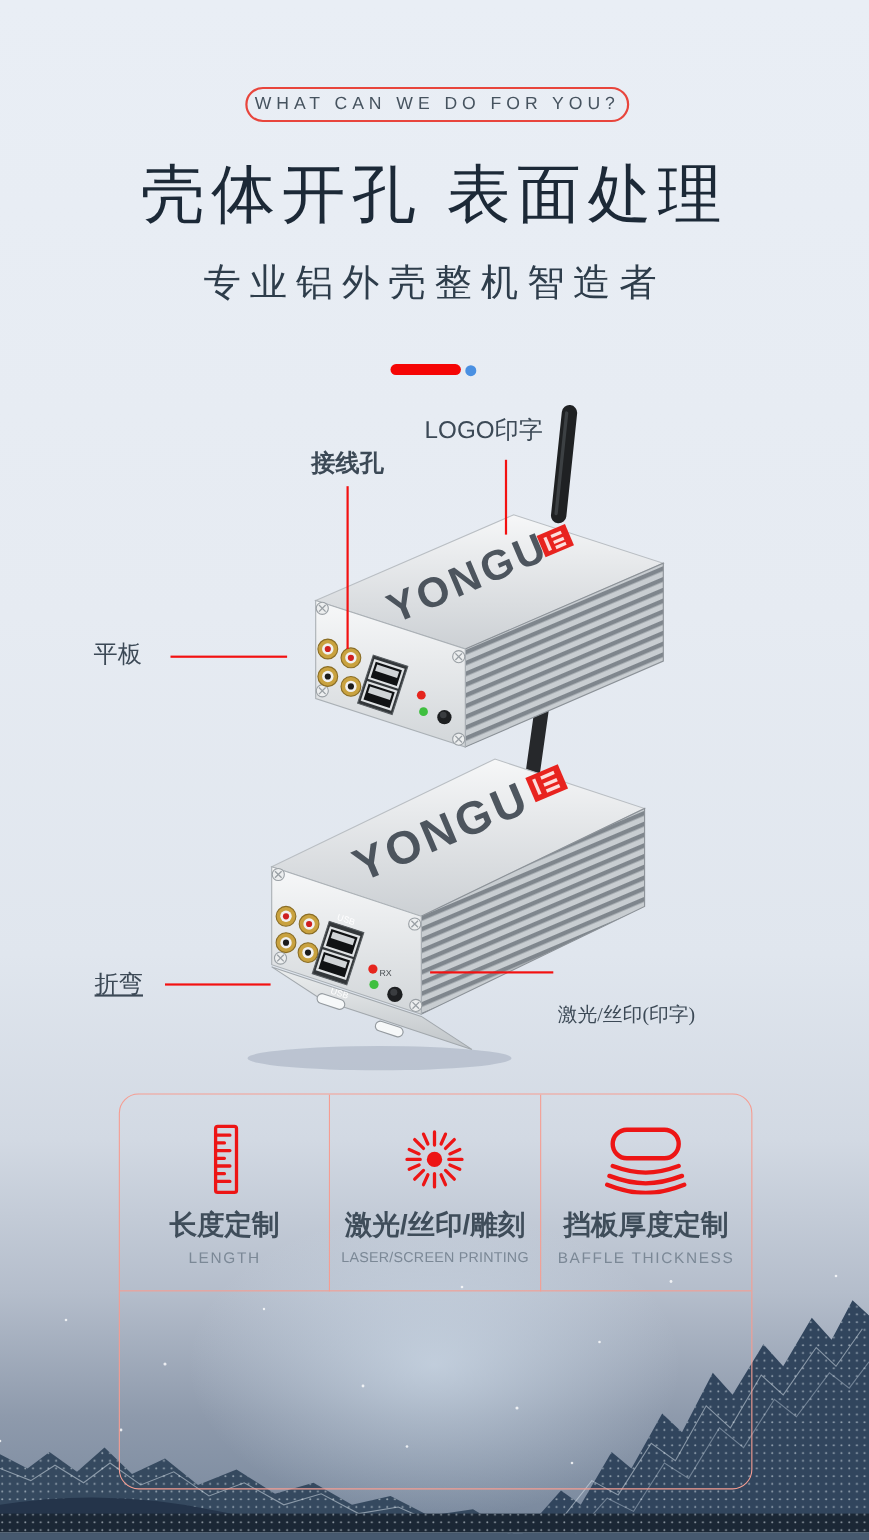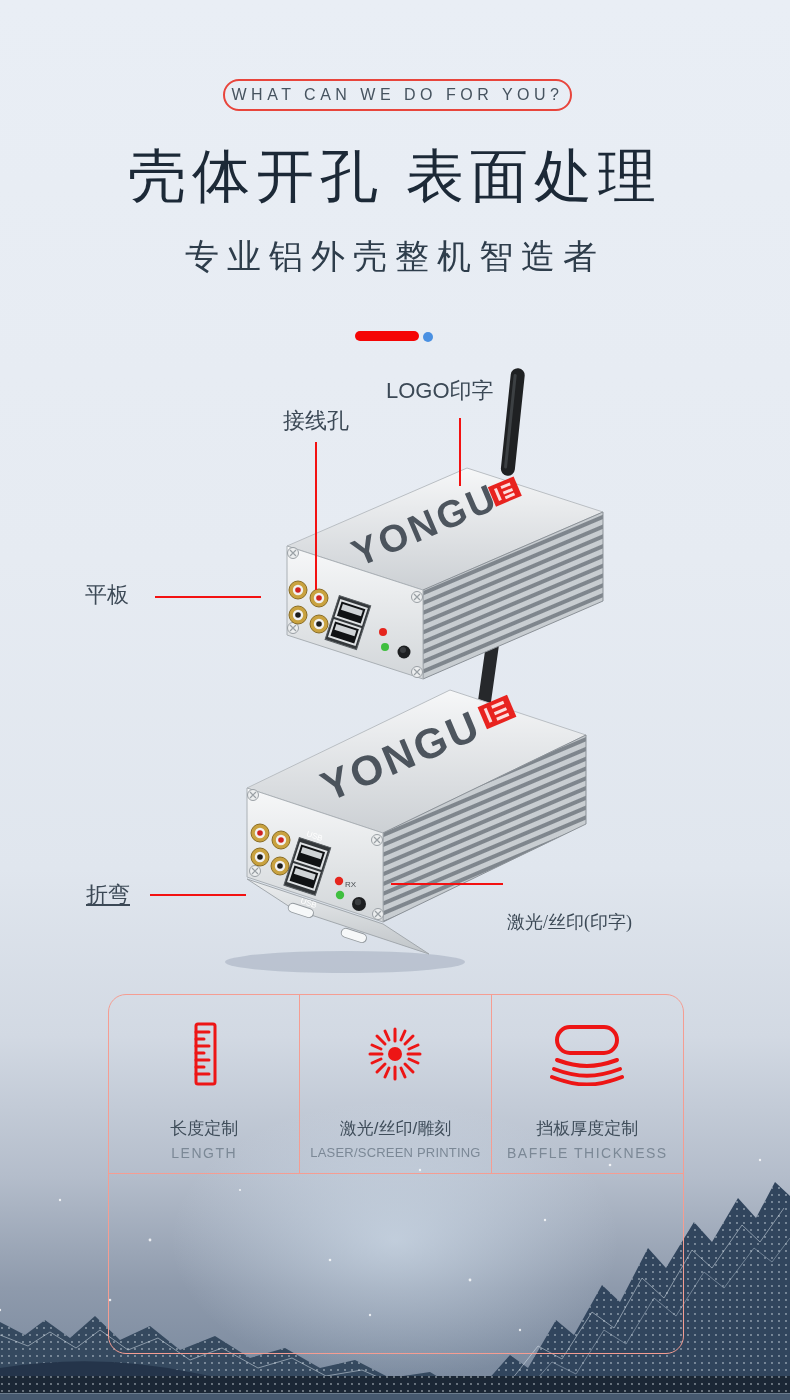--- a/index.html
+++ b/index.html
@@ -24,21 +24,21 @@
   .callout-line{position:absolute;background:#f31111;z-index:4;}
   
   .grid{position:absolute;left:108px;top:994px;width:574px;height:358px;z-index:5;
         border:1px solid #f59d92;border-radius:18px;overflow:hidden;
         display:grid;grid-template-columns:1fr 1fr 1fr;grid-template-rows:1fr 1fr;}
   .cell{border-right:1px solid #f59d92;border-bottom:1px solid #f59d92;
         display:flex;flex-direction:column;align-items:center;padding-top:26px;box-sizing:border-box;}
   .cell:nth-child(3n){border-right:none;}
   .cell:nth-child(n+4){border-bottom:none;}
   .cell .icon{height:66px;display:flex;align-items:center;justify-content:center;}
-  .cell .zh{margin-top:30px;color:#3f4d5a;font-size:17px;font-weight:400;white-space:nowrap;}
+  .cell .zh{margin-top:10px;color:#3f4d5a;font-size:25px;font-weight:700;white-space:nowrap;}
   .cell .en{margin-top:5px;color:#7b8896;font-size:14px;letter-spacing:1.5px;white-space:nowrap;}
   .cell .en.tight{font-size:13px;letter-spacing:.2px;}
   .waves{position:absolute;left:0;top:1130px;width:790px;height:270px;z-index:2;}
 </style>
 </head>
 <body>
 
 <div class="page">
 
   <div class="mist"></div>
@@ -211,21 +211,21 @@
     </g>
   </svg>
 
   <div class="callout-line" style="left:459px;top:418px;width:2px;height:68px;"></div>
   <div class="callout-line" style="left:315px;top:442px;width:2px;height:148px;"></div>
   <div class="callout-line" style="left:155px;top:596px;width:106px;height:2px;"></div>
   <div class="callout-line" style="left:150px;top:894px;width:96px;height:2px;"></div>
   <div class="callout-line" style="left:391px;top:883px;width:112px;height:2px;"></div>
 
   <div class="callout-label" style="left:386px;top:376px;">LOGO印字</div>
-  <div class="callout-label" style="left:283px;top:406px;">接线孔</div>
+  <div class="callout-label" style="left:283px;top:406px;font-weight:bold;">接线孔</div>
   <div class="callout-label" style="left:85px;top:580px;">平板</div>
   <div class="callout-label" style="left:86px;top:880px;text-decoration:underline;">折弯</div>
   <div class="callout-label" style="left:507px;top:910px;font-size:18px;font-family:Liberation Serif, serif;">激光/丝印(印字)</div>
 
   <svg class="waves" viewBox="0 0 790 270">
     <defs>
       <pattern id="dotmesh" patternUnits="userSpaceOnUse" width="7" height="7">
         <circle cx="2" cy="2" r="0.9" fill="#e8f1f8" opacity=".55"></circle>
       </pattern>
     </defs>

